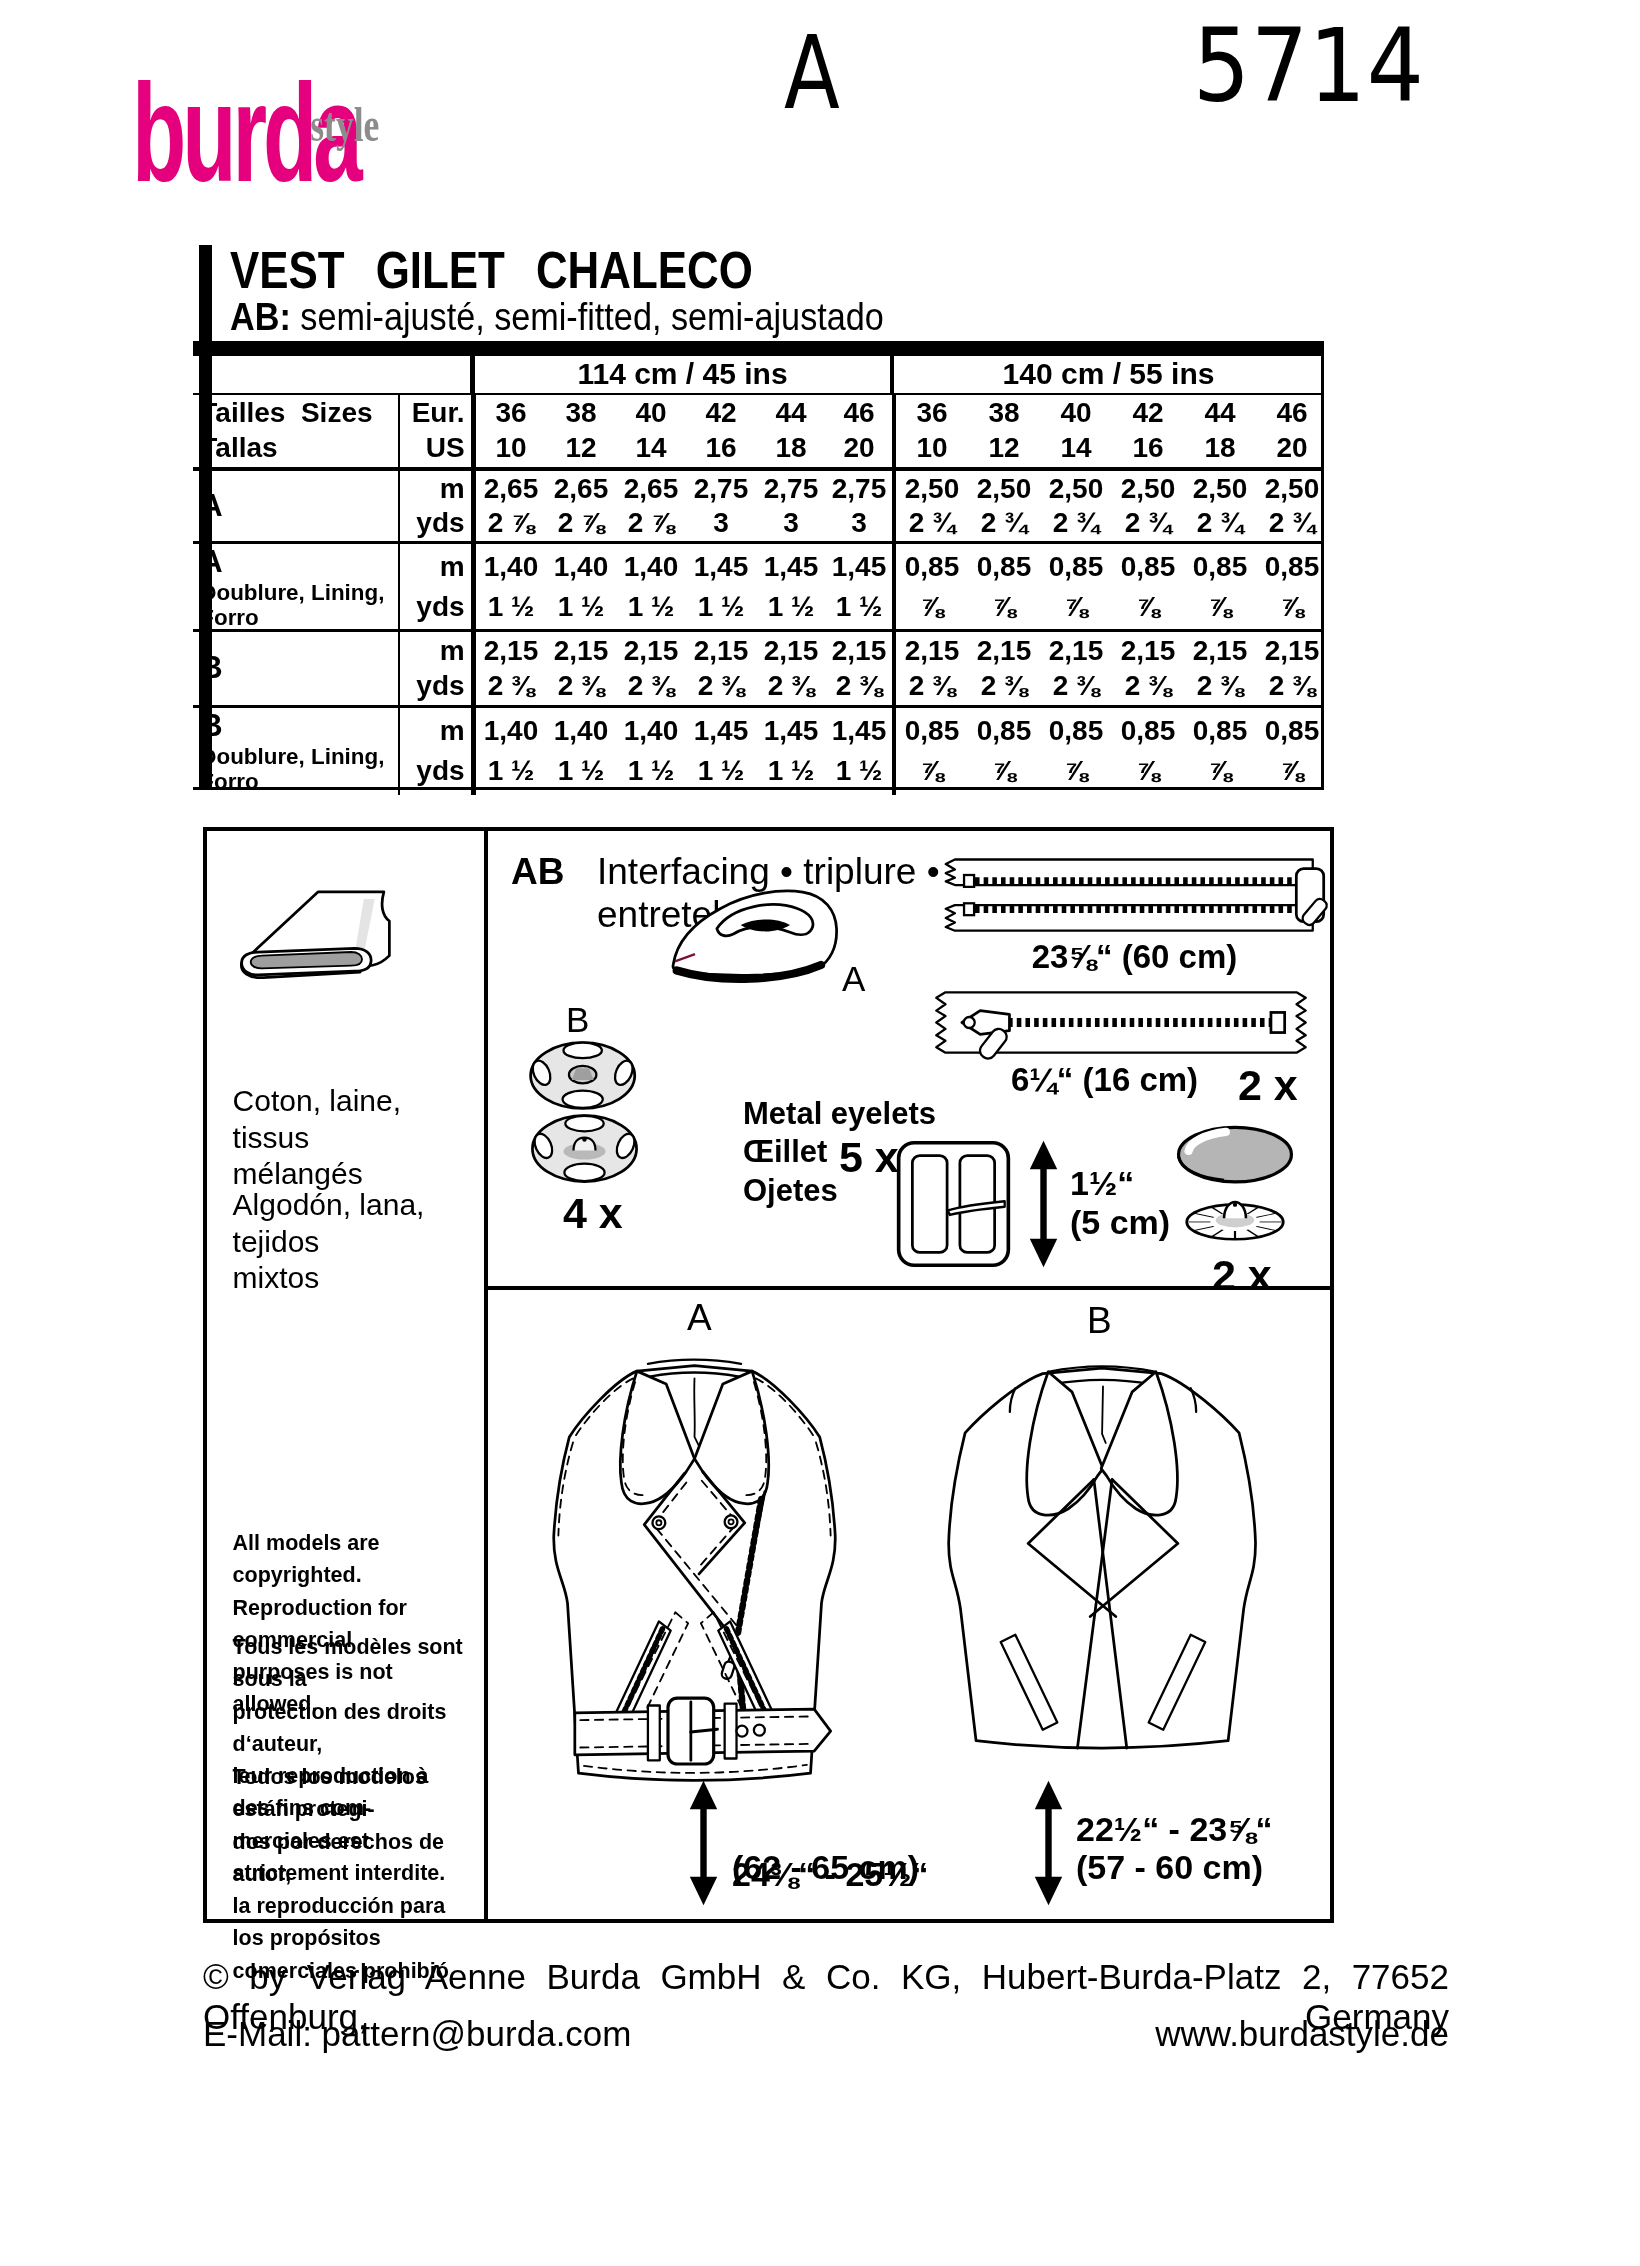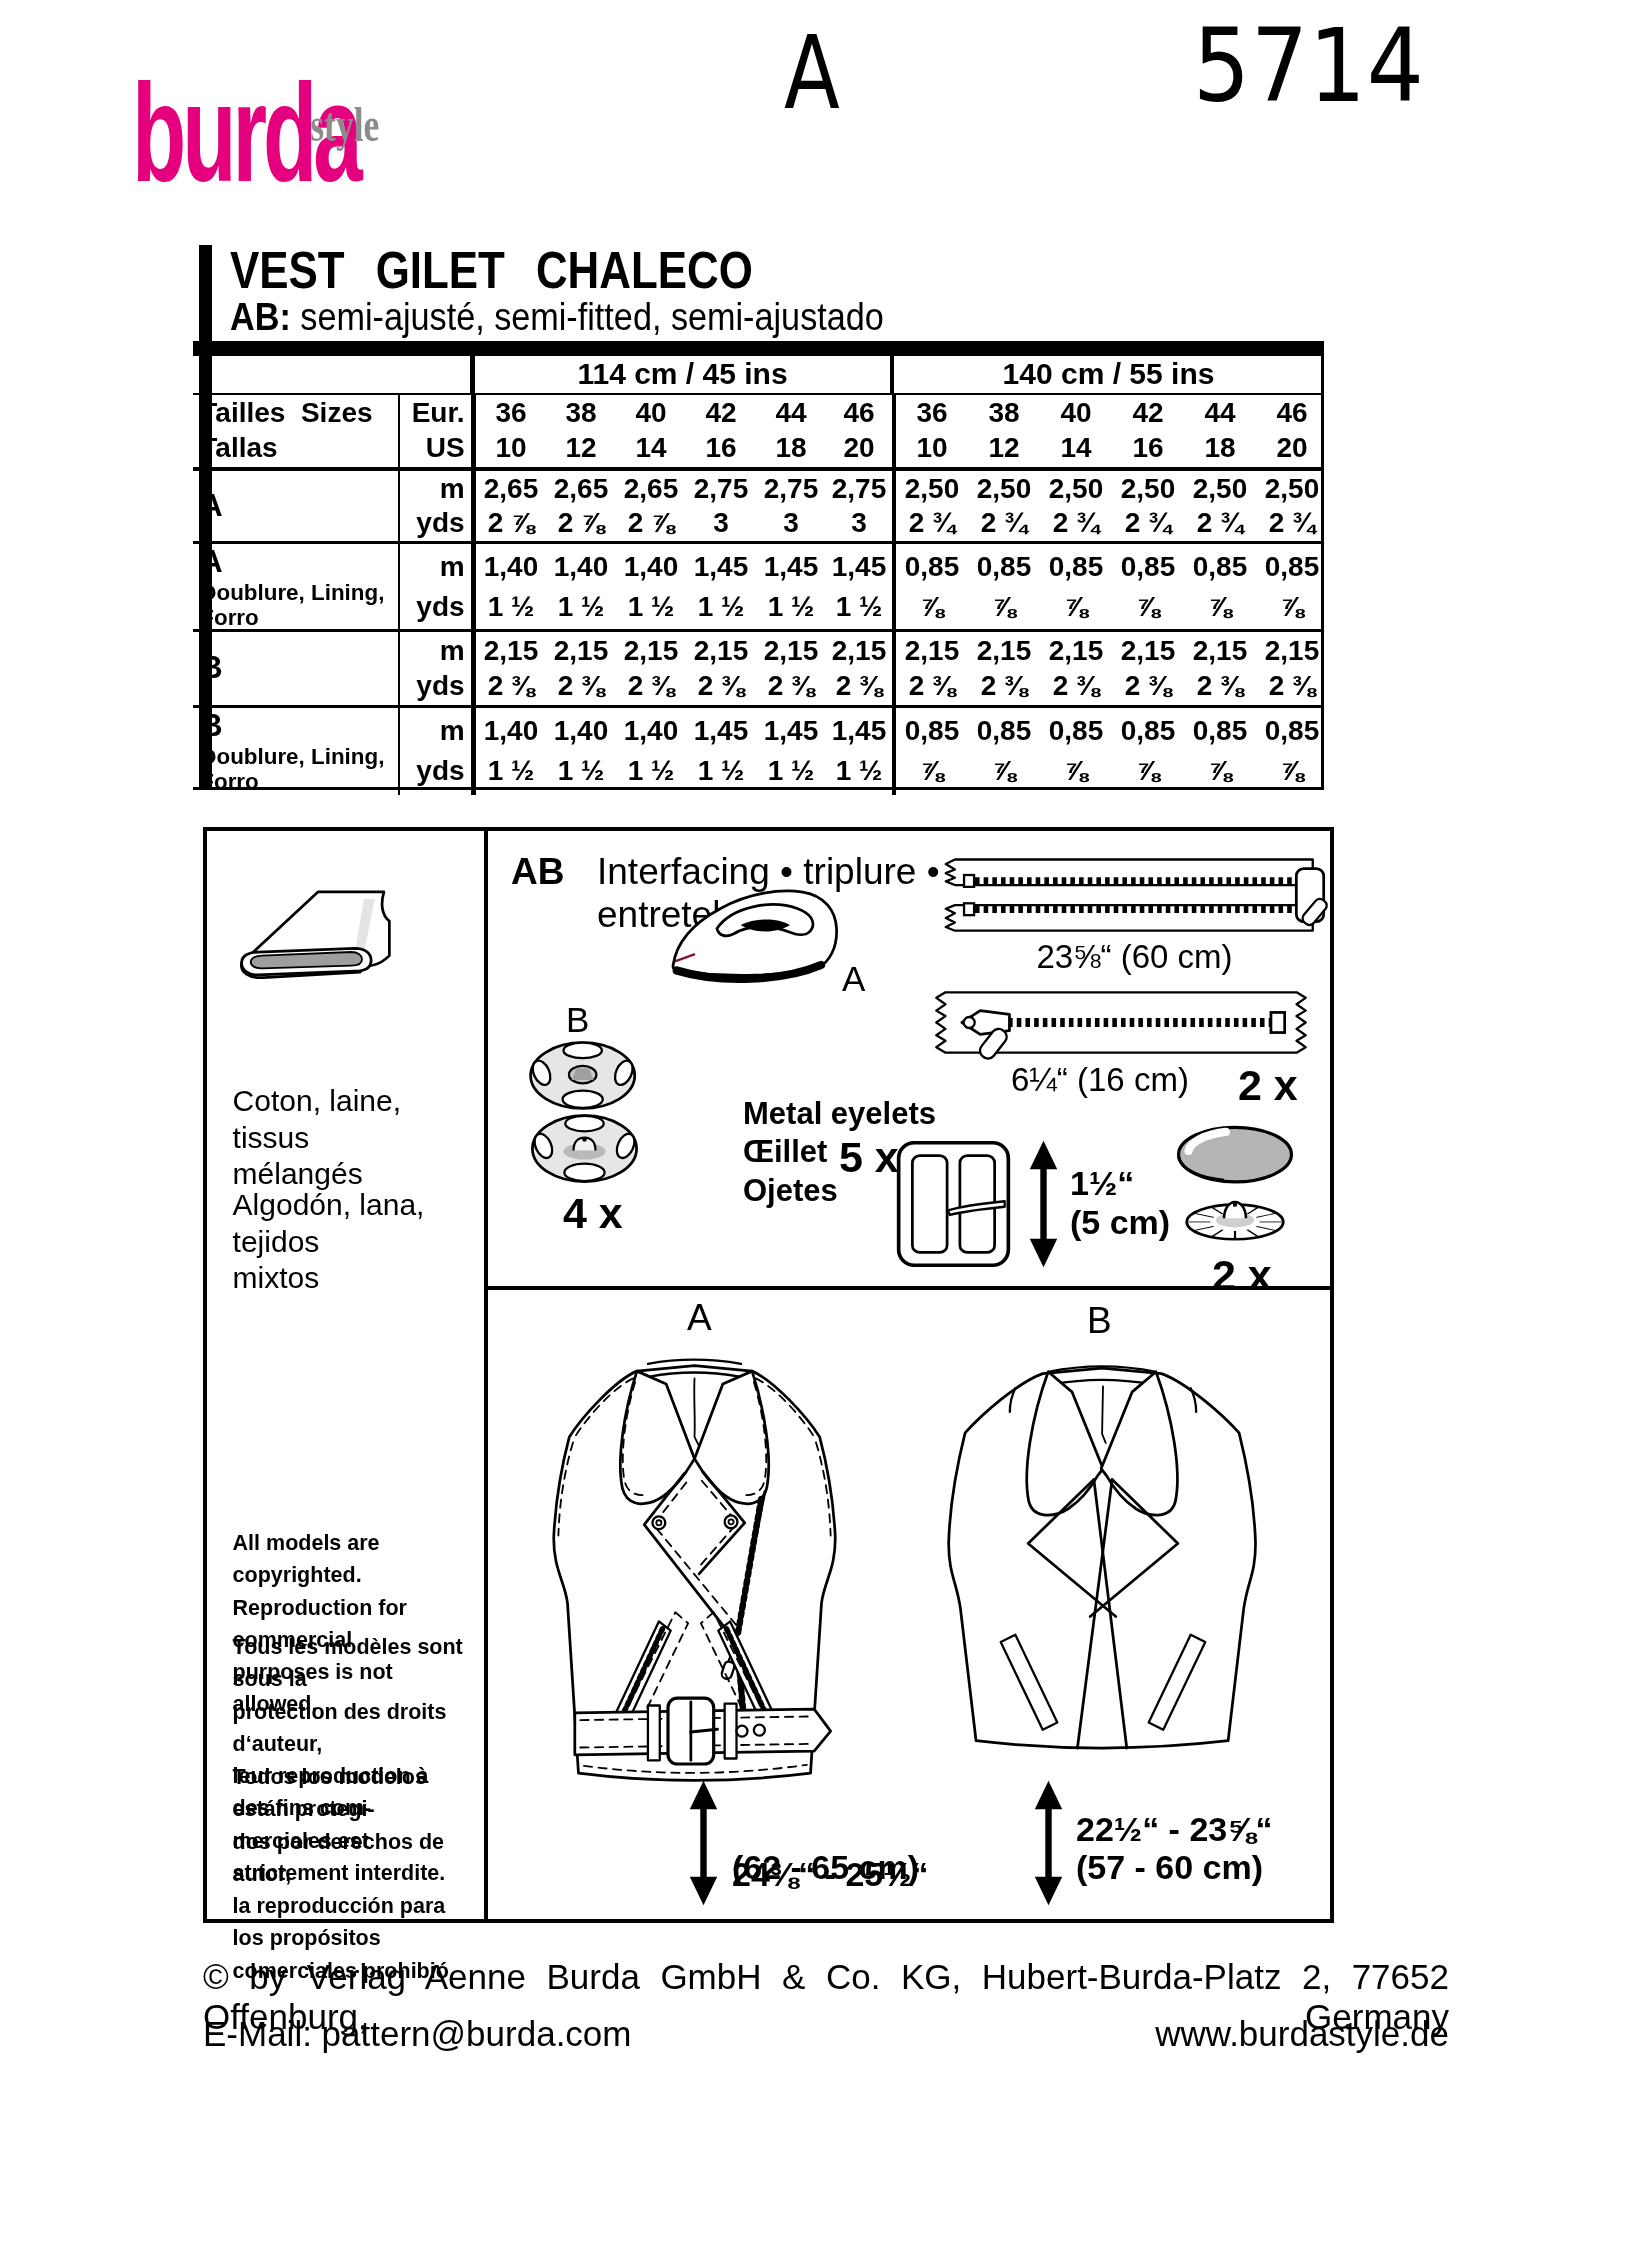--- a/index.html
+++ b/index.html
@@ -52,21 +52,21 @@
   #info-box { left:203px; top:827px; width:1131px; height:1096px; position:absolute;
               border:4.6px solid #000; }
   #info-box .vdiv { position:absolute; left:277px; top:0; bottom:0; width:3.7px; background:#000; }
   #info-box .hdiv { position:absolute; left:281px; top:455px; width:842px; height:3.7px; background:#000; }
   .mat-text { font-size:30px; line-height:1.22; width:245px; }
   .legal-text { font-size:21.5px; font-weight:bold; line-height:1.5; width:238px; }
   .ab-tag { font-size:37px; font-weight:bold; }
   .notion-text { font-size:37px; line-height:1.15; }
   .qty { font-size:43px; font-weight:bold; }
   .eyelets-text { font-size:31px; font-weight:bold; line-height:1.24; }
-  .zip-label { font-size:33px; font-weight:normal; }
+  .zip-label { font-size:33px; font-weight:bold; }
   .meas { font-size:34px; font-weight:bold; line-height:1.1; }
   .small-view-label { font-size:35px; }
   .big-view-label { font-size:37px; }
 
   
   .foot-line1 { left:203px; top:1957px; width:1246px; font-size:35px;
                 text-align:justify; text-align-last:justify; }
   .foot-line2 { left:203px; top:2014px; width:1246px; font-size:35px;
                 display:flex; justify-content:space-between; }
 </style>

